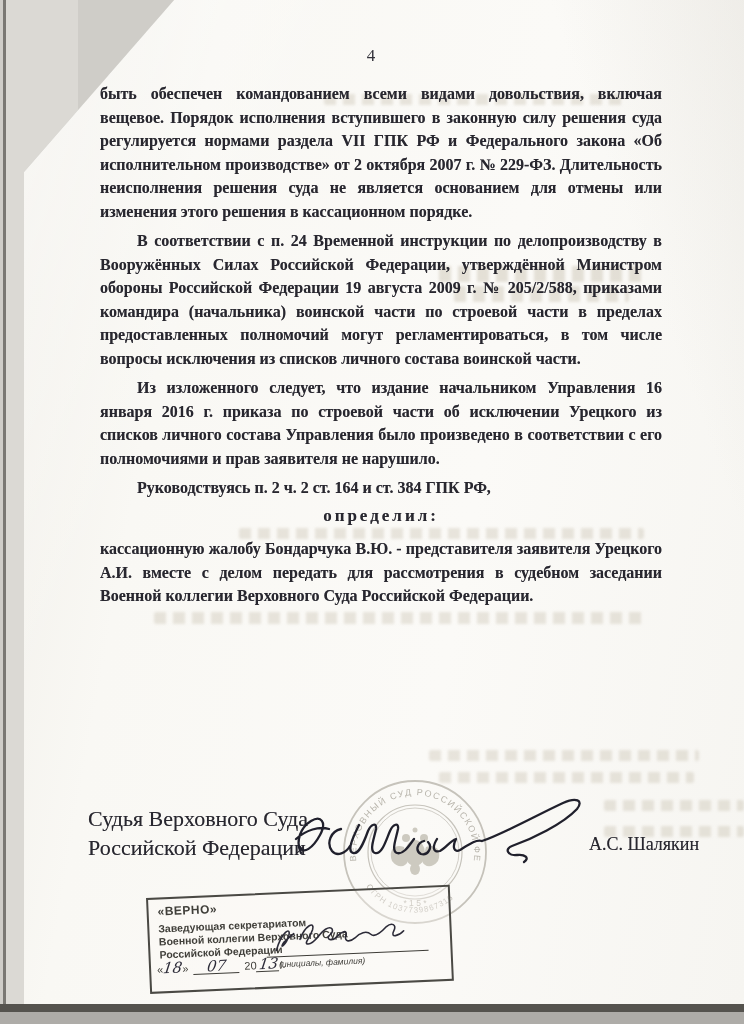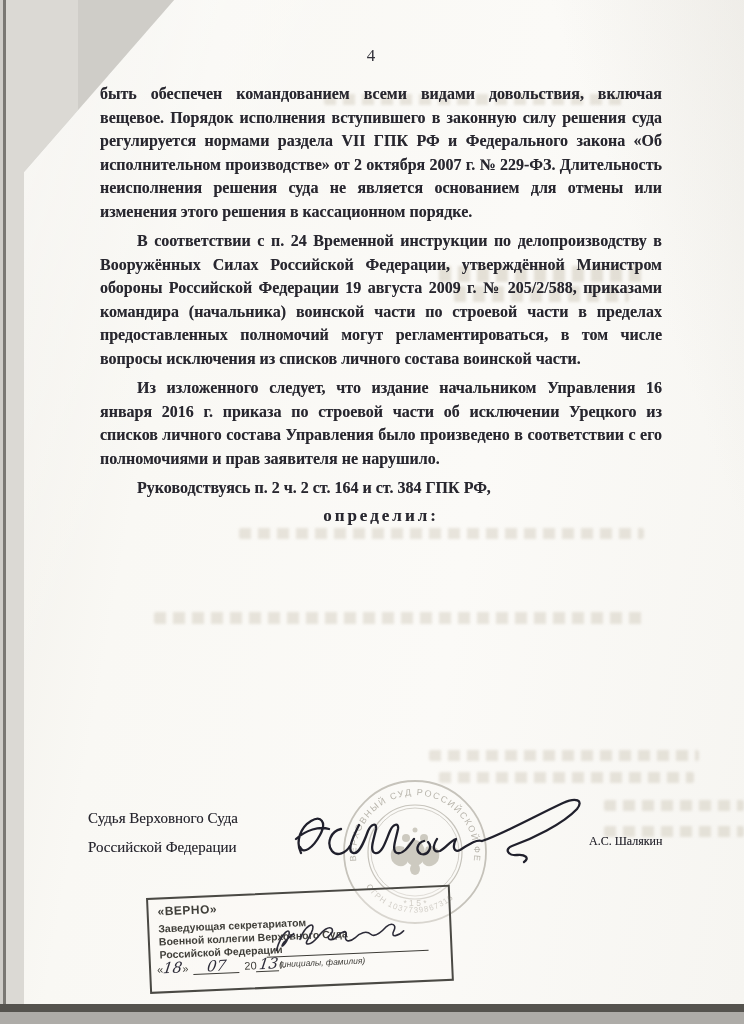--- a/index.html
+++ b/index.html
@@ -37,23 +37,23 @@
 
   .content{position:absolute; left:76px; top:82px; width:562px; z-index:3; color:#28272f;
     font-size:16px; line-height:23.5px; text-align:justify;
     text-shadow:0 0 .4px rgba(40,40,52,.45);}
   .content p{margin:0 0 6px 0; text-indent:37px;font-weight:bold;}
   .content p.no-indent{text-indent:0;}
   .content p.pre-ruling{margin-bottom:2px;}
   .ruling-word{display:block; text-align:center; text-indent:0 !important; font-weight:bold;
     letter-spacing:3px; font-size:17px; margin:4px 0 10px 0 !important;}
 
-  .judge-title{position:absolute; left:64px; top:804px; z-index:3; font-size:15px;
+  .judge-title{position:absolute; left:64px; top:804px; z-index:3; font-size:22px;
     line-height:29px; color:#28272f; text-shadow:0 0 .4px rgba(40,40,52,.45);}
-  .judge-name{position:absolute; left:565px; top:834px; z-index:3; font-size:12px;
+  .judge-name{position:absolute; left:565px; top:834px; z-index:3; font-size:18px;
     color:#28272f; text-shadow:0 0 .4px rgba(40,40,52,.45);text-align:right;}
   .judge-sig{position:absolute; left:265px; top:795px; z-index:4;}
 
   .seal{position:absolute; left:316px; top:777px; z-index:2;}
 
   .stamp-box{
     position:absolute; left:122px; top:898px; width:300px; height:92px; z-index:5;
     border:2.5px solid #4a4944; transform:rotate(-2.5deg); transform-origin:0 0;
     font-family:"Liberation Sans", sans-serif; color:#403f3a; background:rgba(251,250,247,.35);
   }
@@ -91,20 +91,21 @@
     <div class="ghost" style="left:580px; top:826px; width:140px; height:11px;"></div>
 
     <div class="page-number">4</div>
 
     <div class="content">
       <p class="no-indent">быть обеспечен командованием всеми видами довольствия, включая вещевое. Порядок исполнения вступившего в законную силу решения суда регулируется нормами раздела VII ГПК РФ и Федерального закона «Об исполнительном производстве» от 2 октября 2007 г. № 229-ФЗ. Длительность неисполнения решения суда не является основанием для отмены или изменения этого решения в кассационном порядке.</p>
       <p>В соответствии с п. 24 Временной инструкции по делопроизводству в Вооружённых Силах Российской Федерации, утверждённой Министром обороны Российской Федерации 19 августа 2009 г. № 205/2/588, приказами командира (начальника) воинской части по строевой части в пределах предоставленных полномочий могут регламентироваться, в том числе вопросы исключения из списков личного состава воинской части.</p>
       <p>Из изложенного следует, что издание начальником Управления 16 января 2016 г. приказа по строевой части об исключении Урецкого из списков личного состава Управления было произведено в соответствии с его полномочиями и прав заявителя не нарушило.</p>
       <p class="pre-ruling">Руководствуясь п. 2 ч. 2 ст. 164 и ст. 384 ГПК РФ,</p>
       <p class="ruling-word">определил:</p>
+      <p class="no-indent">кассационную жалобу Бондарчука В.Ю. - представителя заявителя Урецкого А.И. вместе с делом передать для рассмотрения в судебном заседании Военной коллегии Верховного Суда Российской Федерации.</p>
     </div>
 
     <svg class="seal" width="150" height="150" viewBox="0 0 150 150">
       <g fill="none" stroke="#928d80" opacity="0.5">
         <circle cx="75" cy="75" r="71" stroke-width="1.8"></circle>
         <circle cx="75" cy="75" r="47" stroke-width="1.2"></circle>
         <circle cx="75" cy="75" r="44" stroke-width="0.8"></circle>
       </g>
       <defs>
         <path id="arcTop" d="M 17,88 A 59,59 0 1 1 133,88" fill="none"></path>

